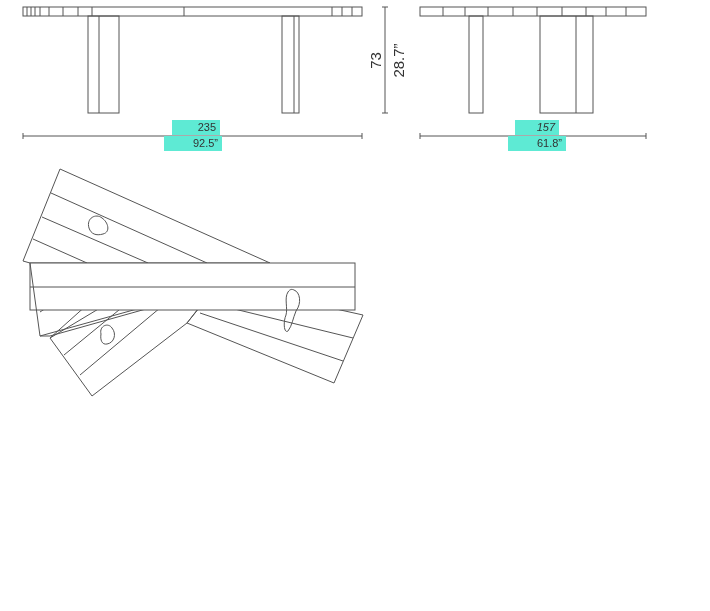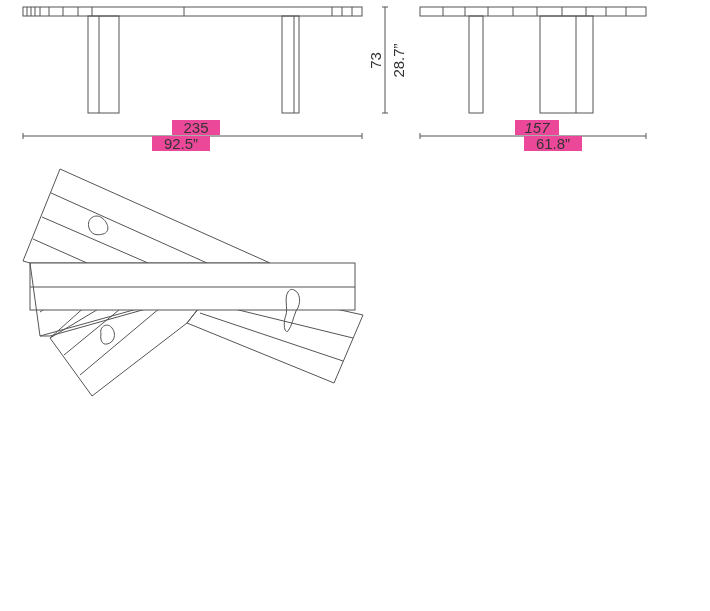--- a/index.html
+++ b/index.html
@@ -1,18 +1,18 @@
 <!DOCTYPE html>
 <html><head>
 <meta charset="utf-8">
 <style>
   html, body { margin:0; padding:0; background:#ffffff; }
   body { width:710px; height:611px; position:relative; overflow:hidden; font-family:"Liberation Sans", sans-serif; }
   svg { position:absolute; left:0; top:0; }
-  .dim { position:absolute; color:#333; font-size:15px; line-height:15px; text-align:center; background:#ec4899; padding:0 4px; }
+  .dim { position:absolute; color:#333; font-size:11px; line-height:15px; text-align:right; background:#5eead4; padding:0 4px; }
   .dimv { position:absolute; color:#333; font-size:15px; line-height:15px; text-align:center; transform:rotate(-90deg); transform-origin:center center; background:#fff; padding:0 4px; }
 </style>
 </head>
 <body>
 
 <svg width="710" height="611" viewBox="0 0 710 611">
   <g fill="none" stroke="#555" stroke-width="1">
 
     <g>
       <rect x="23" y="7" width="339" height="9"></rect>
@@ -87,19 +87,19 @@
       <line x1="30" y1="263" x2="40" y2="336"></line>
 
       <path d="M89,228 C86,218 96,213 102,218 C108,222 111,232 103,234 C96,236 91,234 89,228 Z"></path>
       <path d="M101,334 C99,326 108,322 112,328 C117,334 114,343 107,344 C102,345 100,340 101,334 Z"></path>
       <path d="M294,290 C300,292 302,303 296,311 C293,318 292,326 288,331 C284,334 283,322 286,315 C288,308 284,298 288,292 C290,289 292,289 294,290 Z"></path>
     </g>
   </g>
 </svg>
 
 <div class="dim" style="left:172px; top:120px; width:40px;">235</div>
-<div class="dim" style="left:152px; top:136px; width:50px;">92.5”</div>
+<div class="dim" style="left:164px; top:136px; width:50px;">92.5”</div>
 
 <div class="dim" style="left:515px; top:120px; width:36px;font-style:italic;">157</div>
-<div class="dim" style="left:524px; top:136px; width:50px;">61.8”</div>
+<div class="dim" style="left:508px; top:136px; width:50px;">61.8”</div>
 
 <div class="dimv" style="left:359px; top:53px; width:24px;">73</div>
 <div class="dimv" style="left:371px; top:53px; width:46px;">28.7”</div>
 
 </body></html>

